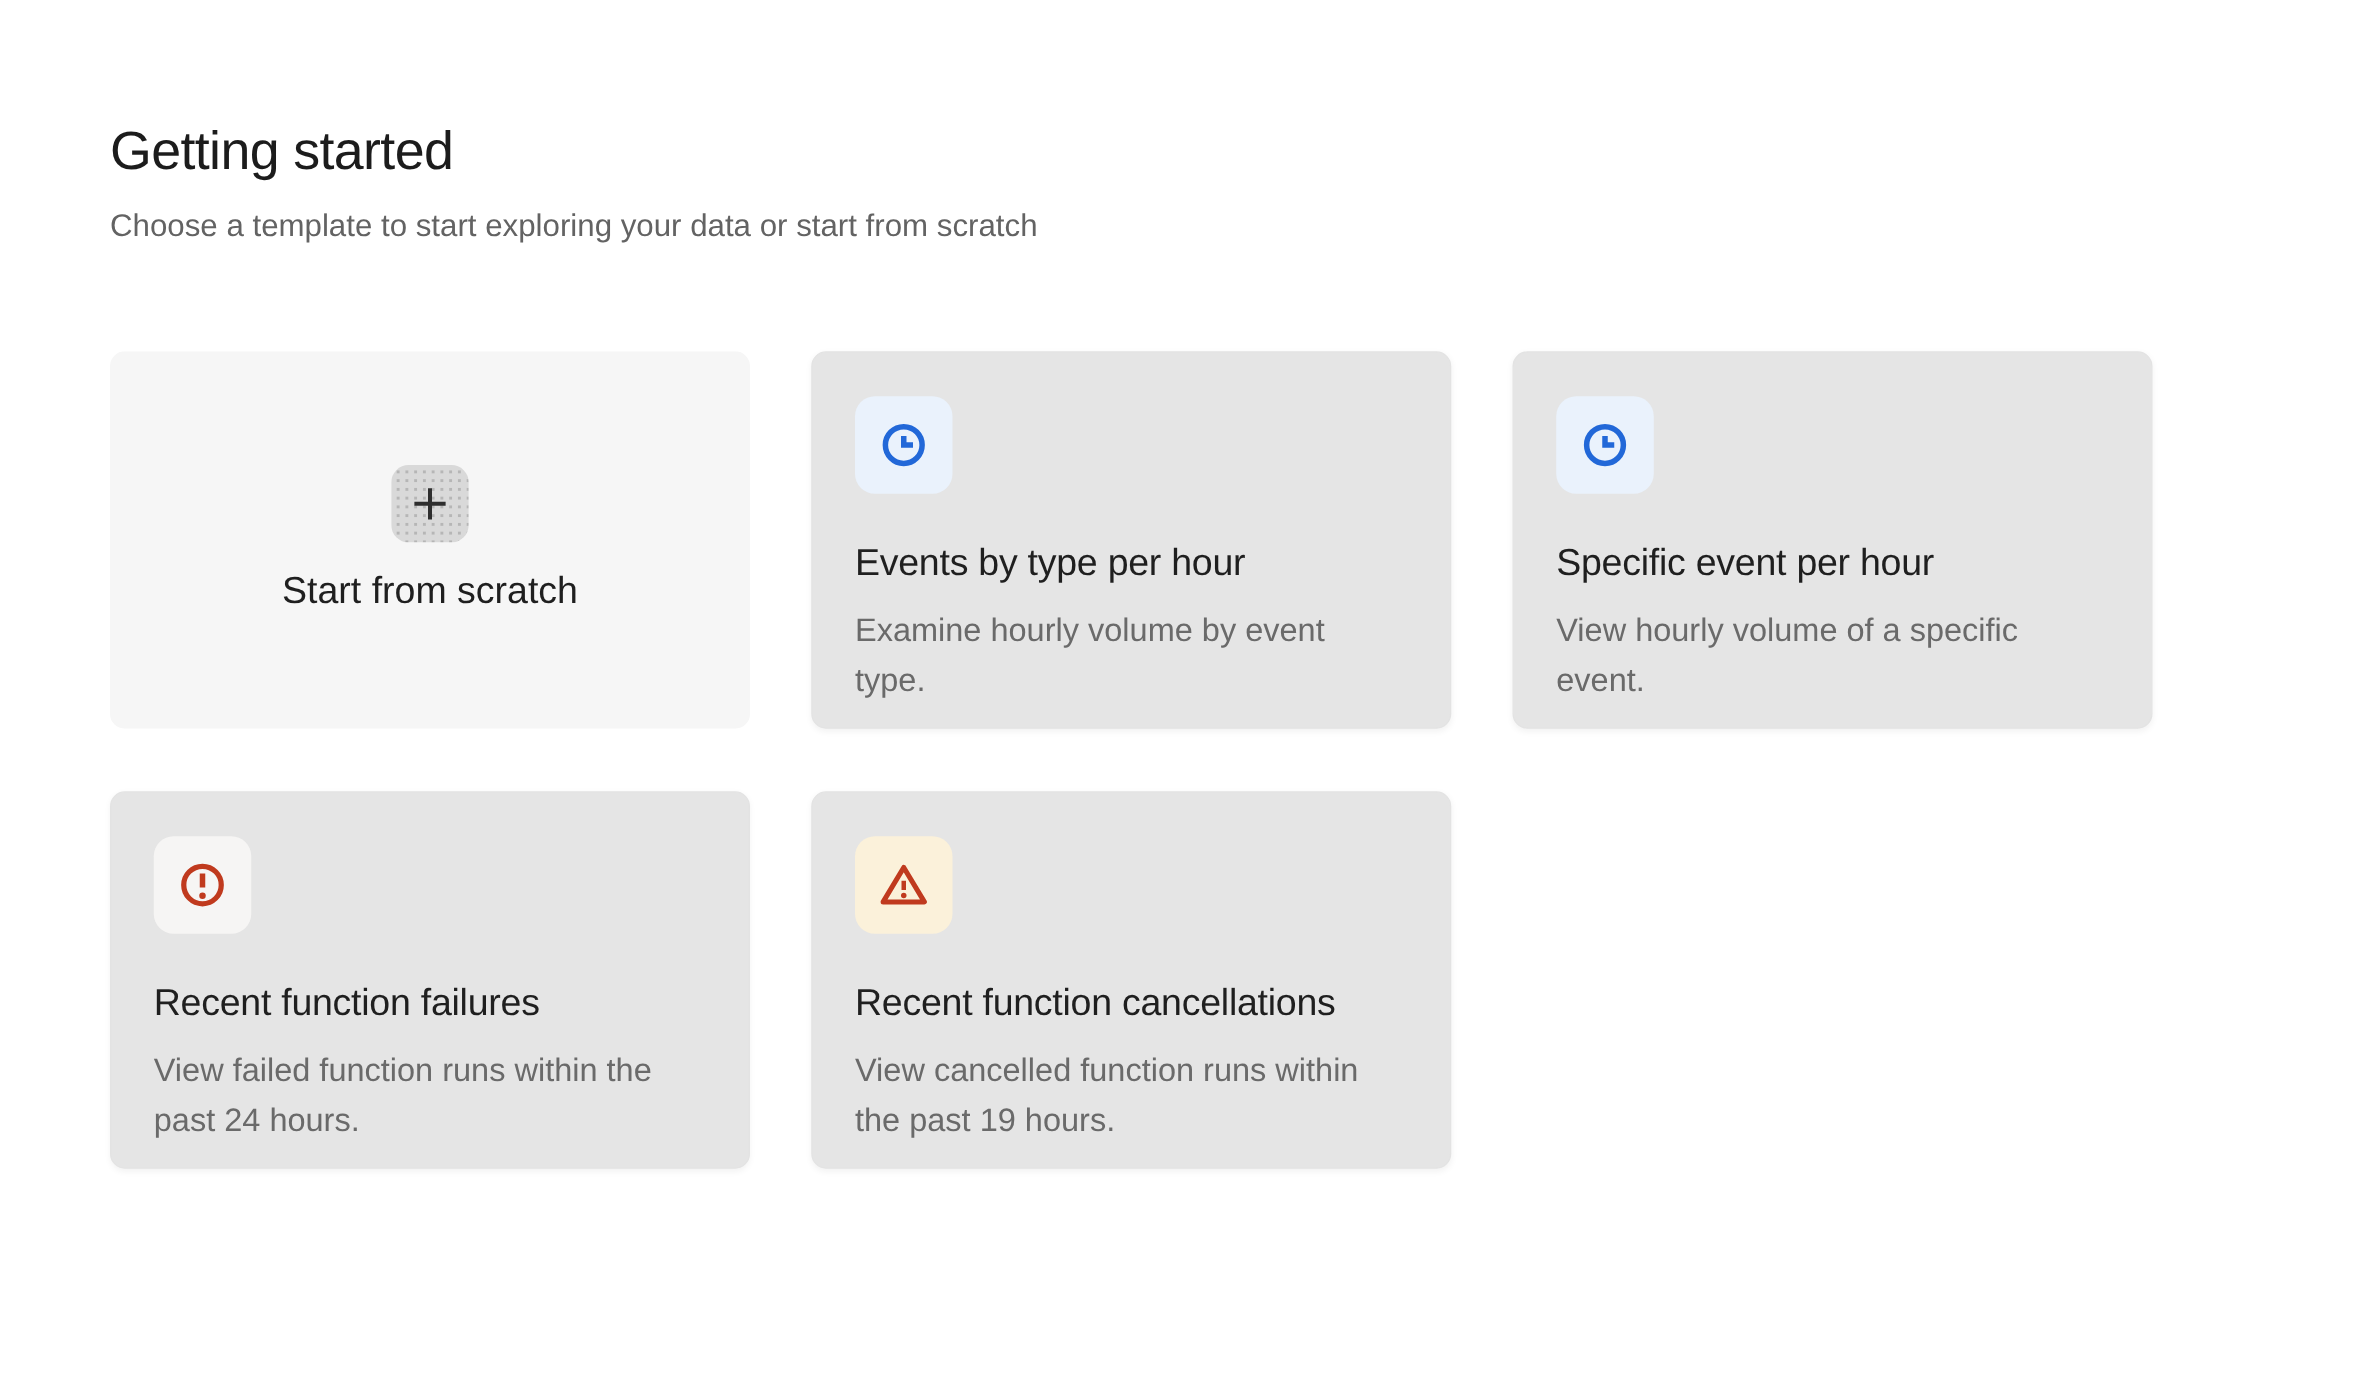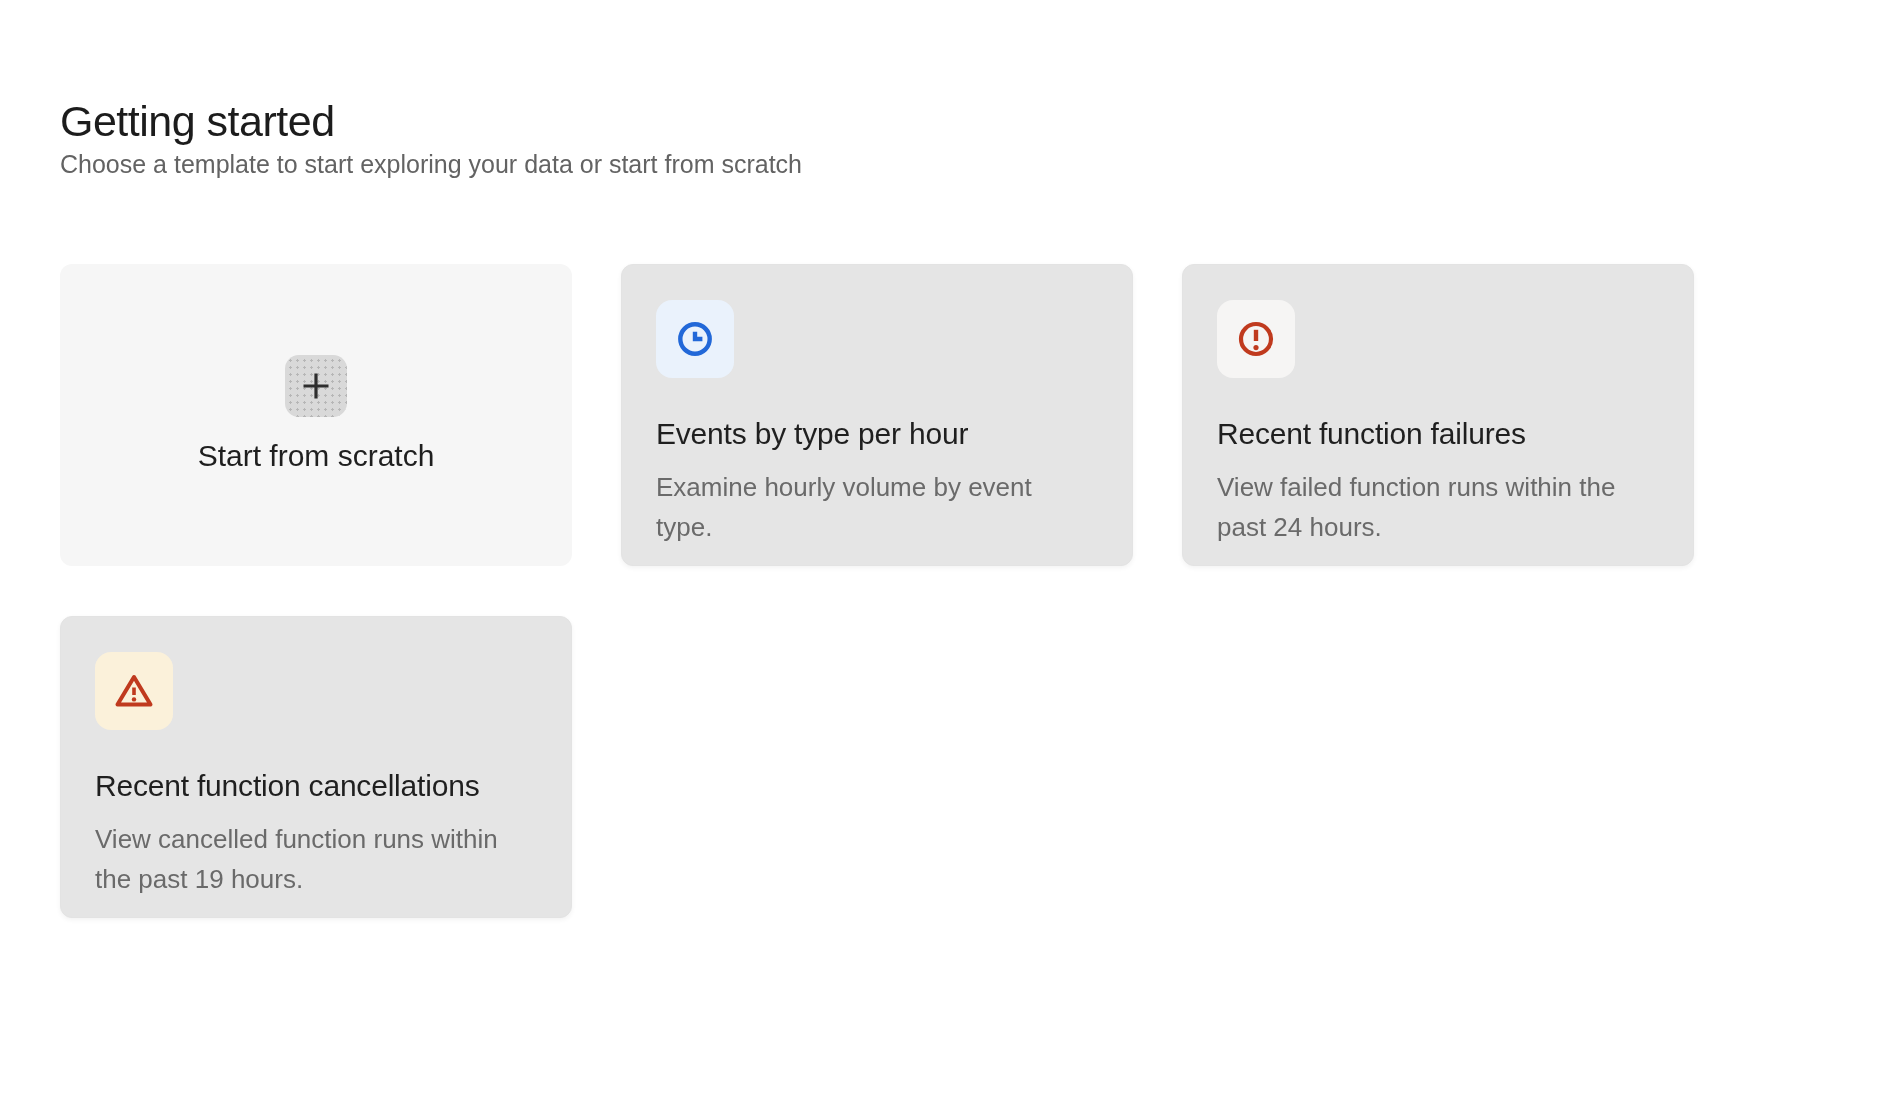--- a/index.html
+++ b/index.html
@@ -13,32 +13,32 @@
     --page-bg:#ffffff;
   }
   *{margin:0;padding:0;box-sizing:border-box;}
   html,body{width:1886px;height:1098px;overflow:hidden;}
   body{
     background:var(--page-bg);
     font-family:"Liberation Sans", sans-serif;
     -webkit-font-smoothing:antialiased;
   }
   .content{
-    padding:98px 0 0 60px;
+    padding:98px 0 0 88px;
     width:1795px;
   }
   .page-title{
     font-size:43px;
     line-height:47px;
     font-weight:500;
     letter-spacing:-0.5px;
     color:var(--heading-text);
   }
   .page-subtitle{
-    margin-top:2px;
+    margin-top:19px;
     font-size:25px;
     line-height:35px;
     font-weight:400;
     color:var(--subtitle-text);
   }
   .card-grid{
     margin-top:82px;
     display:grid;
     grid-template-columns:512px 512px 512px;
     grid-auto-rows:302px;
@@ -132,20 +132,30 @@
       <div class="icon-box" style="background: rgb(234, 242, 252); color: rgb(34, 104, 216);">
         <svg width="40" height="40" viewBox="0 0 40 40" fill="none">
           <circle cx="20" cy="20" r="14.7" stroke="currentColor" stroke-width="4.4"></circle>
           <path d="M20 12.8 L20 20 L27.4 20" stroke="currentColor" stroke-width="4.4" stroke-linejoin="miter"></path>
         </svg>
       </div>
       <div class="card-title">Events by type per hour</div>
       <div class="card-desc">Examine hourly volume by event type.</div>
     </div>
 
+    <div class="card template">
+      <div class="icon-box" style="background: rgb(234, 242, 252); color: rgb(34, 104, 216);">
+        <svg width="40" height="40" viewBox="0 0 40 40" fill="none">
+          <circle cx="20" cy="20" r="14.7" stroke="currentColor" stroke-width="4.4"></circle>
+          <path d="M20 12.8 L20 20 L27.4 20" stroke="currentColor" stroke-width="4.4" stroke-linejoin="miter"></path>
+        </svg>
+      </div>
+      <div class="card-title">Specific event per hour</div>
+      <div class="card-desc">View hourly volume of a specific event.</div>
+    </div>
 
     <div class="card template">
       <div class="icon-box" style="background: rgb(246, 245, 244); color: rgb(192, 58, 30);">
         <svg width="40" height="40" viewBox="0 0 40 40" fill="none">
           <circle cx="20" cy="20" r="15" stroke="currentColor" stroke-width="4.2"></circle>
           <line x1="20" y1="10.8" x2="20" y2="22" stroke="currentColor" stroke-width="4.4"></line>
           <circle cx="20" cy="28.6" r="2.6" fill="currentColor"></circle>
         </svg>
       </div>
       <div class="card-title">Recent function failures</div>

